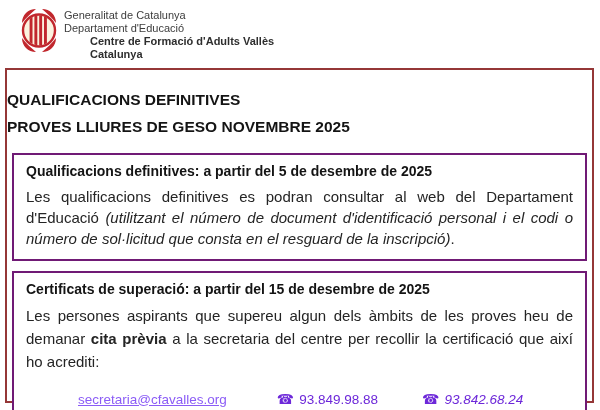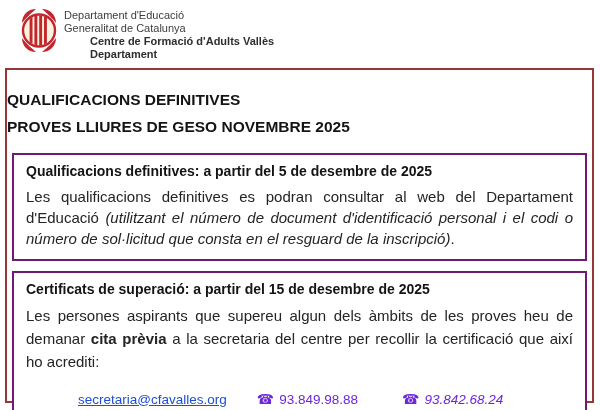--- a/index.html
+++ b/index.html
@@ -79,23 +79,23 @@
   
   .contact-row {
     margin-top: 18px;
     padding-left: 52px;
     display: flex;
     align-items: center;
     font-size: 13.5px;
     white-space: nowrap;
   }
   .email-link {
-    color: #1d4ed8;
+    color: #8b5cf6;
     text-decoration: underline;
-    margin-right: 30px;
+    margin-right: 50px;
   }
   .phone { color: #6d28d9; }
   .phone + .phone { margin-left: 44px; font-style: italic; }
   .tel-icon {
     font-family: "DejaVu Sans", sans-serif;
     font-size: 14px;
     margin-right: 5px;
   }
 </style>
 </head>
@@ -118,24 +118,24 @@
       <circle cx="19" cy="23.5" r="16" fill="#fbf2df" stroke="#c1272d" stroke-width="2.4"></circle>
       <g clip-path="url(#sealClip)" fill="#c1272d">
         <rect x="9.6" y="7" width="2.9" height="33"></rect>
         <rect x="14.4" y="7" width="2.9" height="33"></rect>
         <rect x="19.2" y="7" width="2.9" height="33"></rect>
         <rect x="24.0" y="7" width="2.9" height="33"></rect>
       </g>
     </svg>
   </div>
   <div class="letterhead-text">
+    <div>Generalitat de Catalunya</div>
     <div>Departament d'Educació</div>
-    <div>Generalitat de Catalunya</div>
     <div class="lh-bold">Centre de Formació d'Adults Vallès</div>
-    <div class="lh-bold">Departament</div>
+    <div class="lh-bold">Catalunya</div>
   </div>
 </header>
 
 <div class="notice-frame">
 
   <div class="doc-title">
     <div>QUALIFICACIONS DEFINITIVES</div>
     <div>PROVES LLIURES DE GESO NOVEMBRE 2025</div>
   </div>
 

